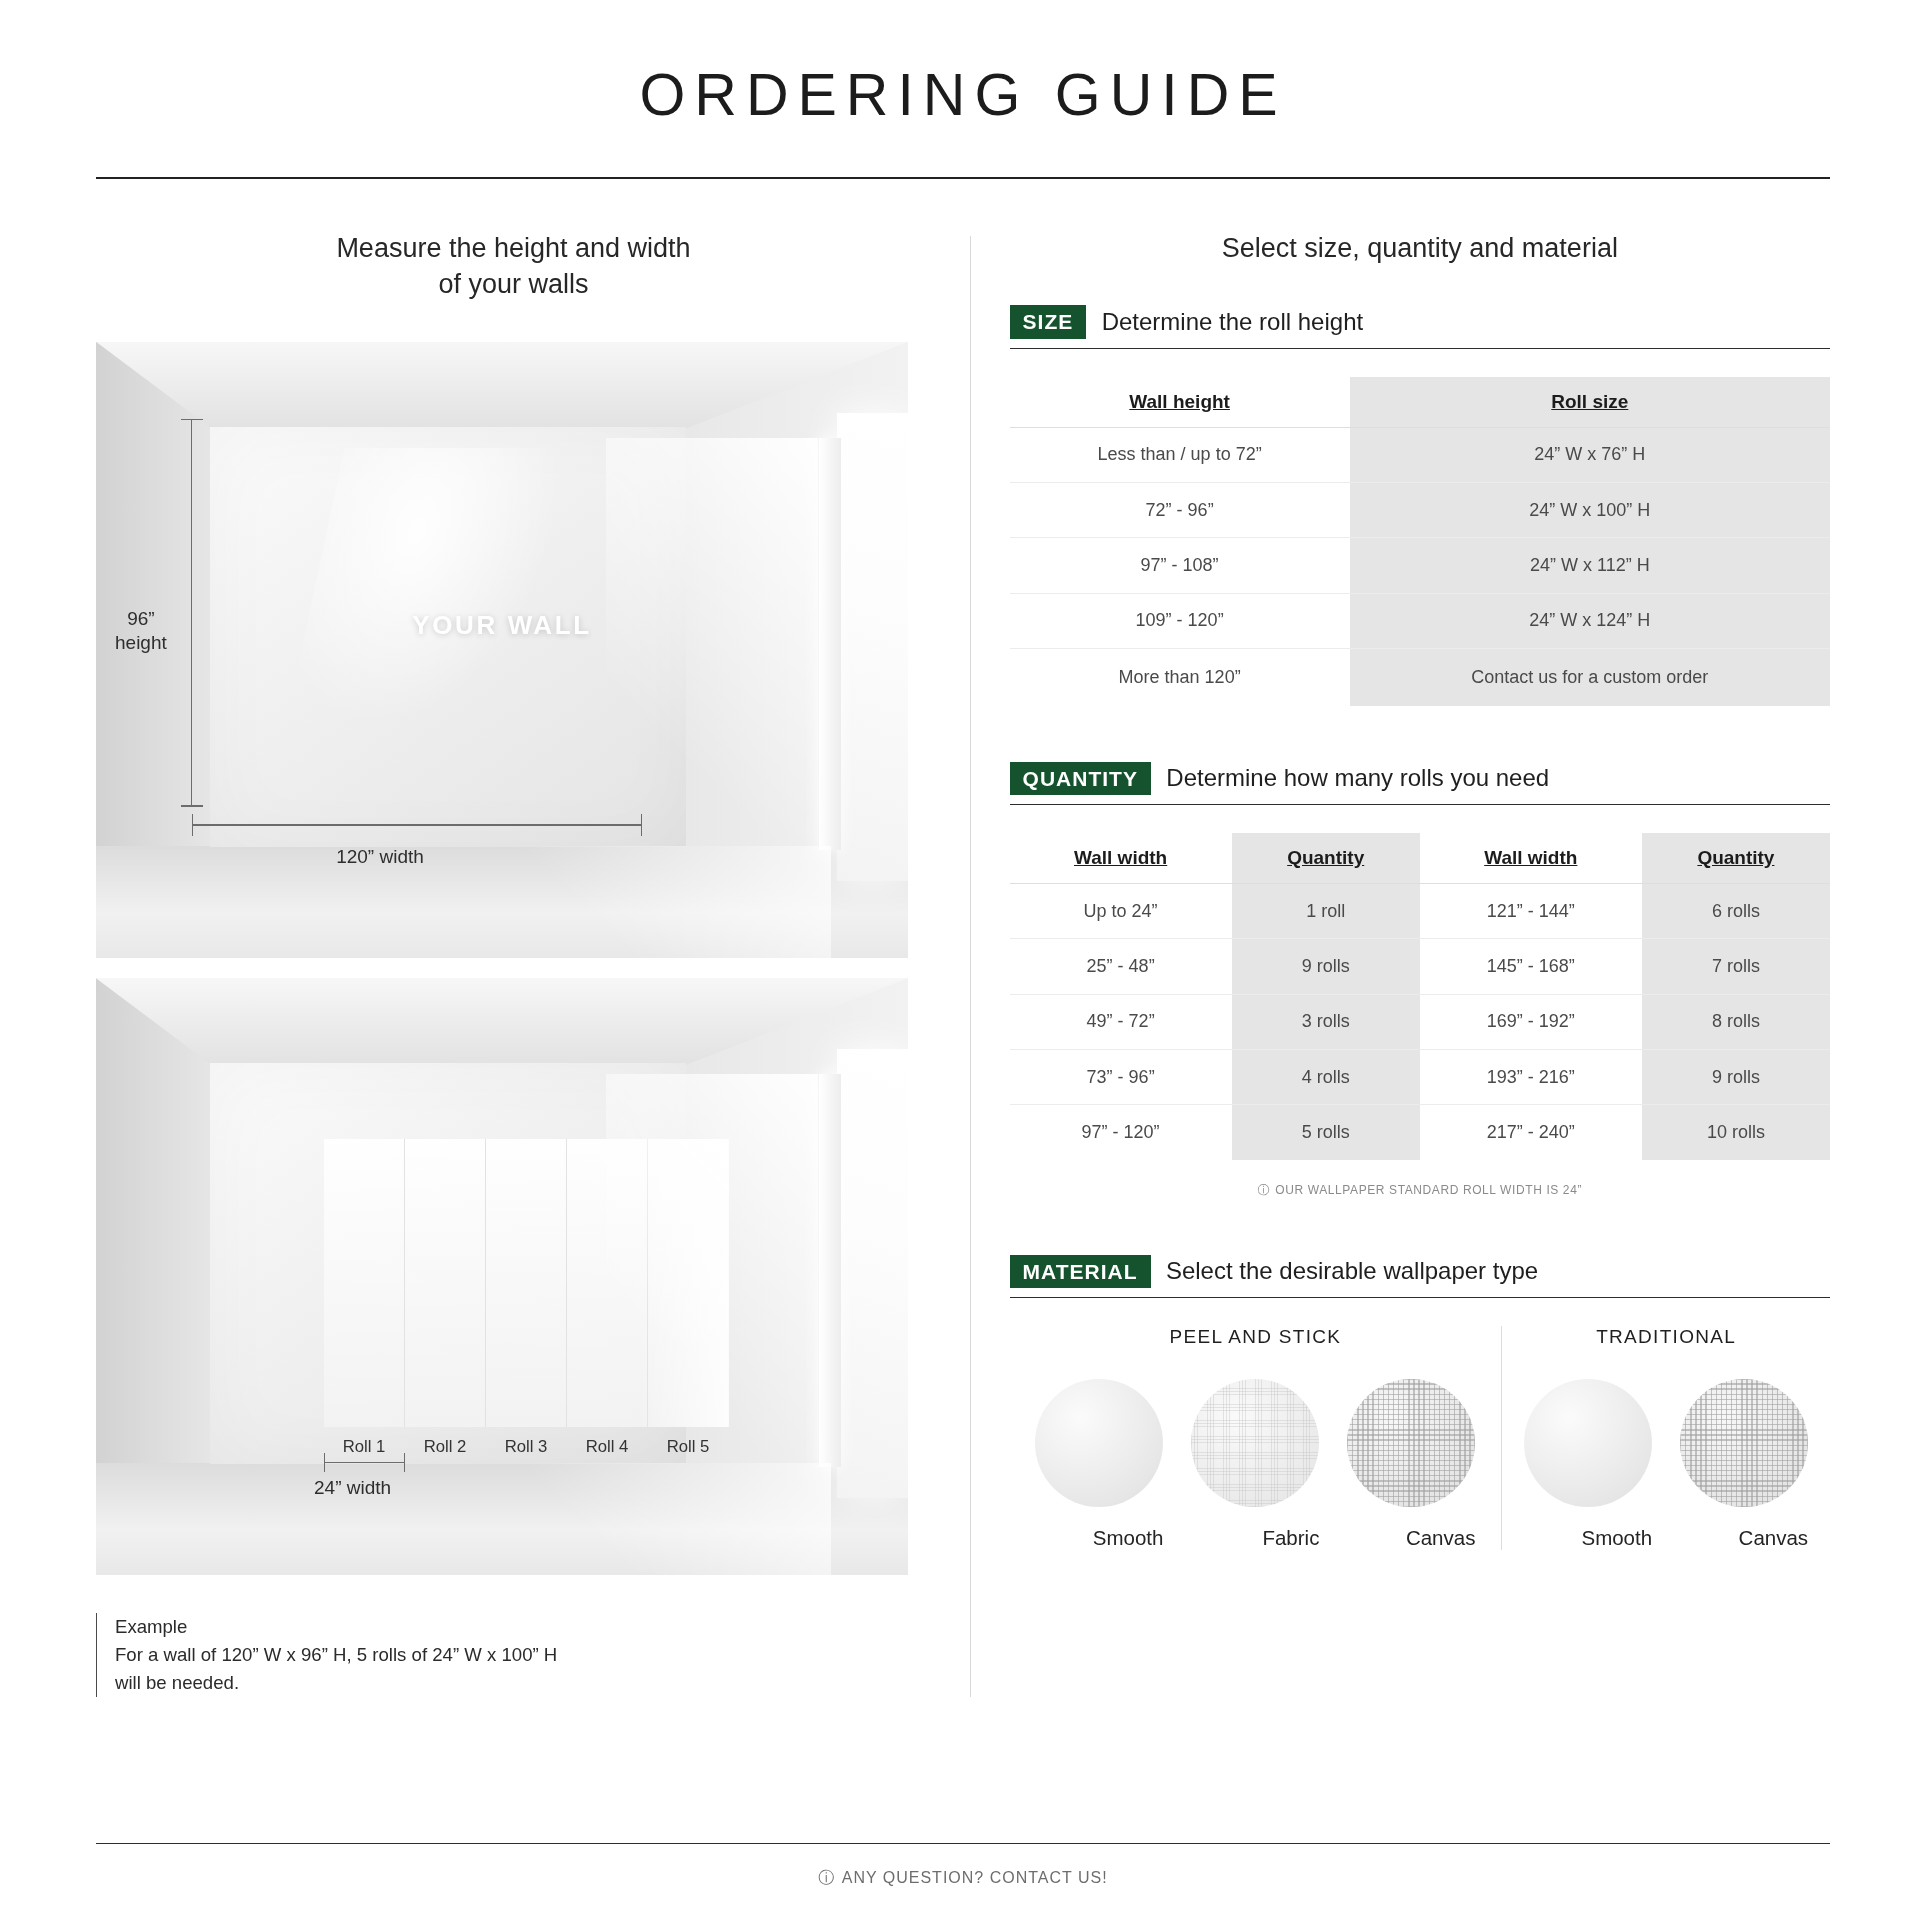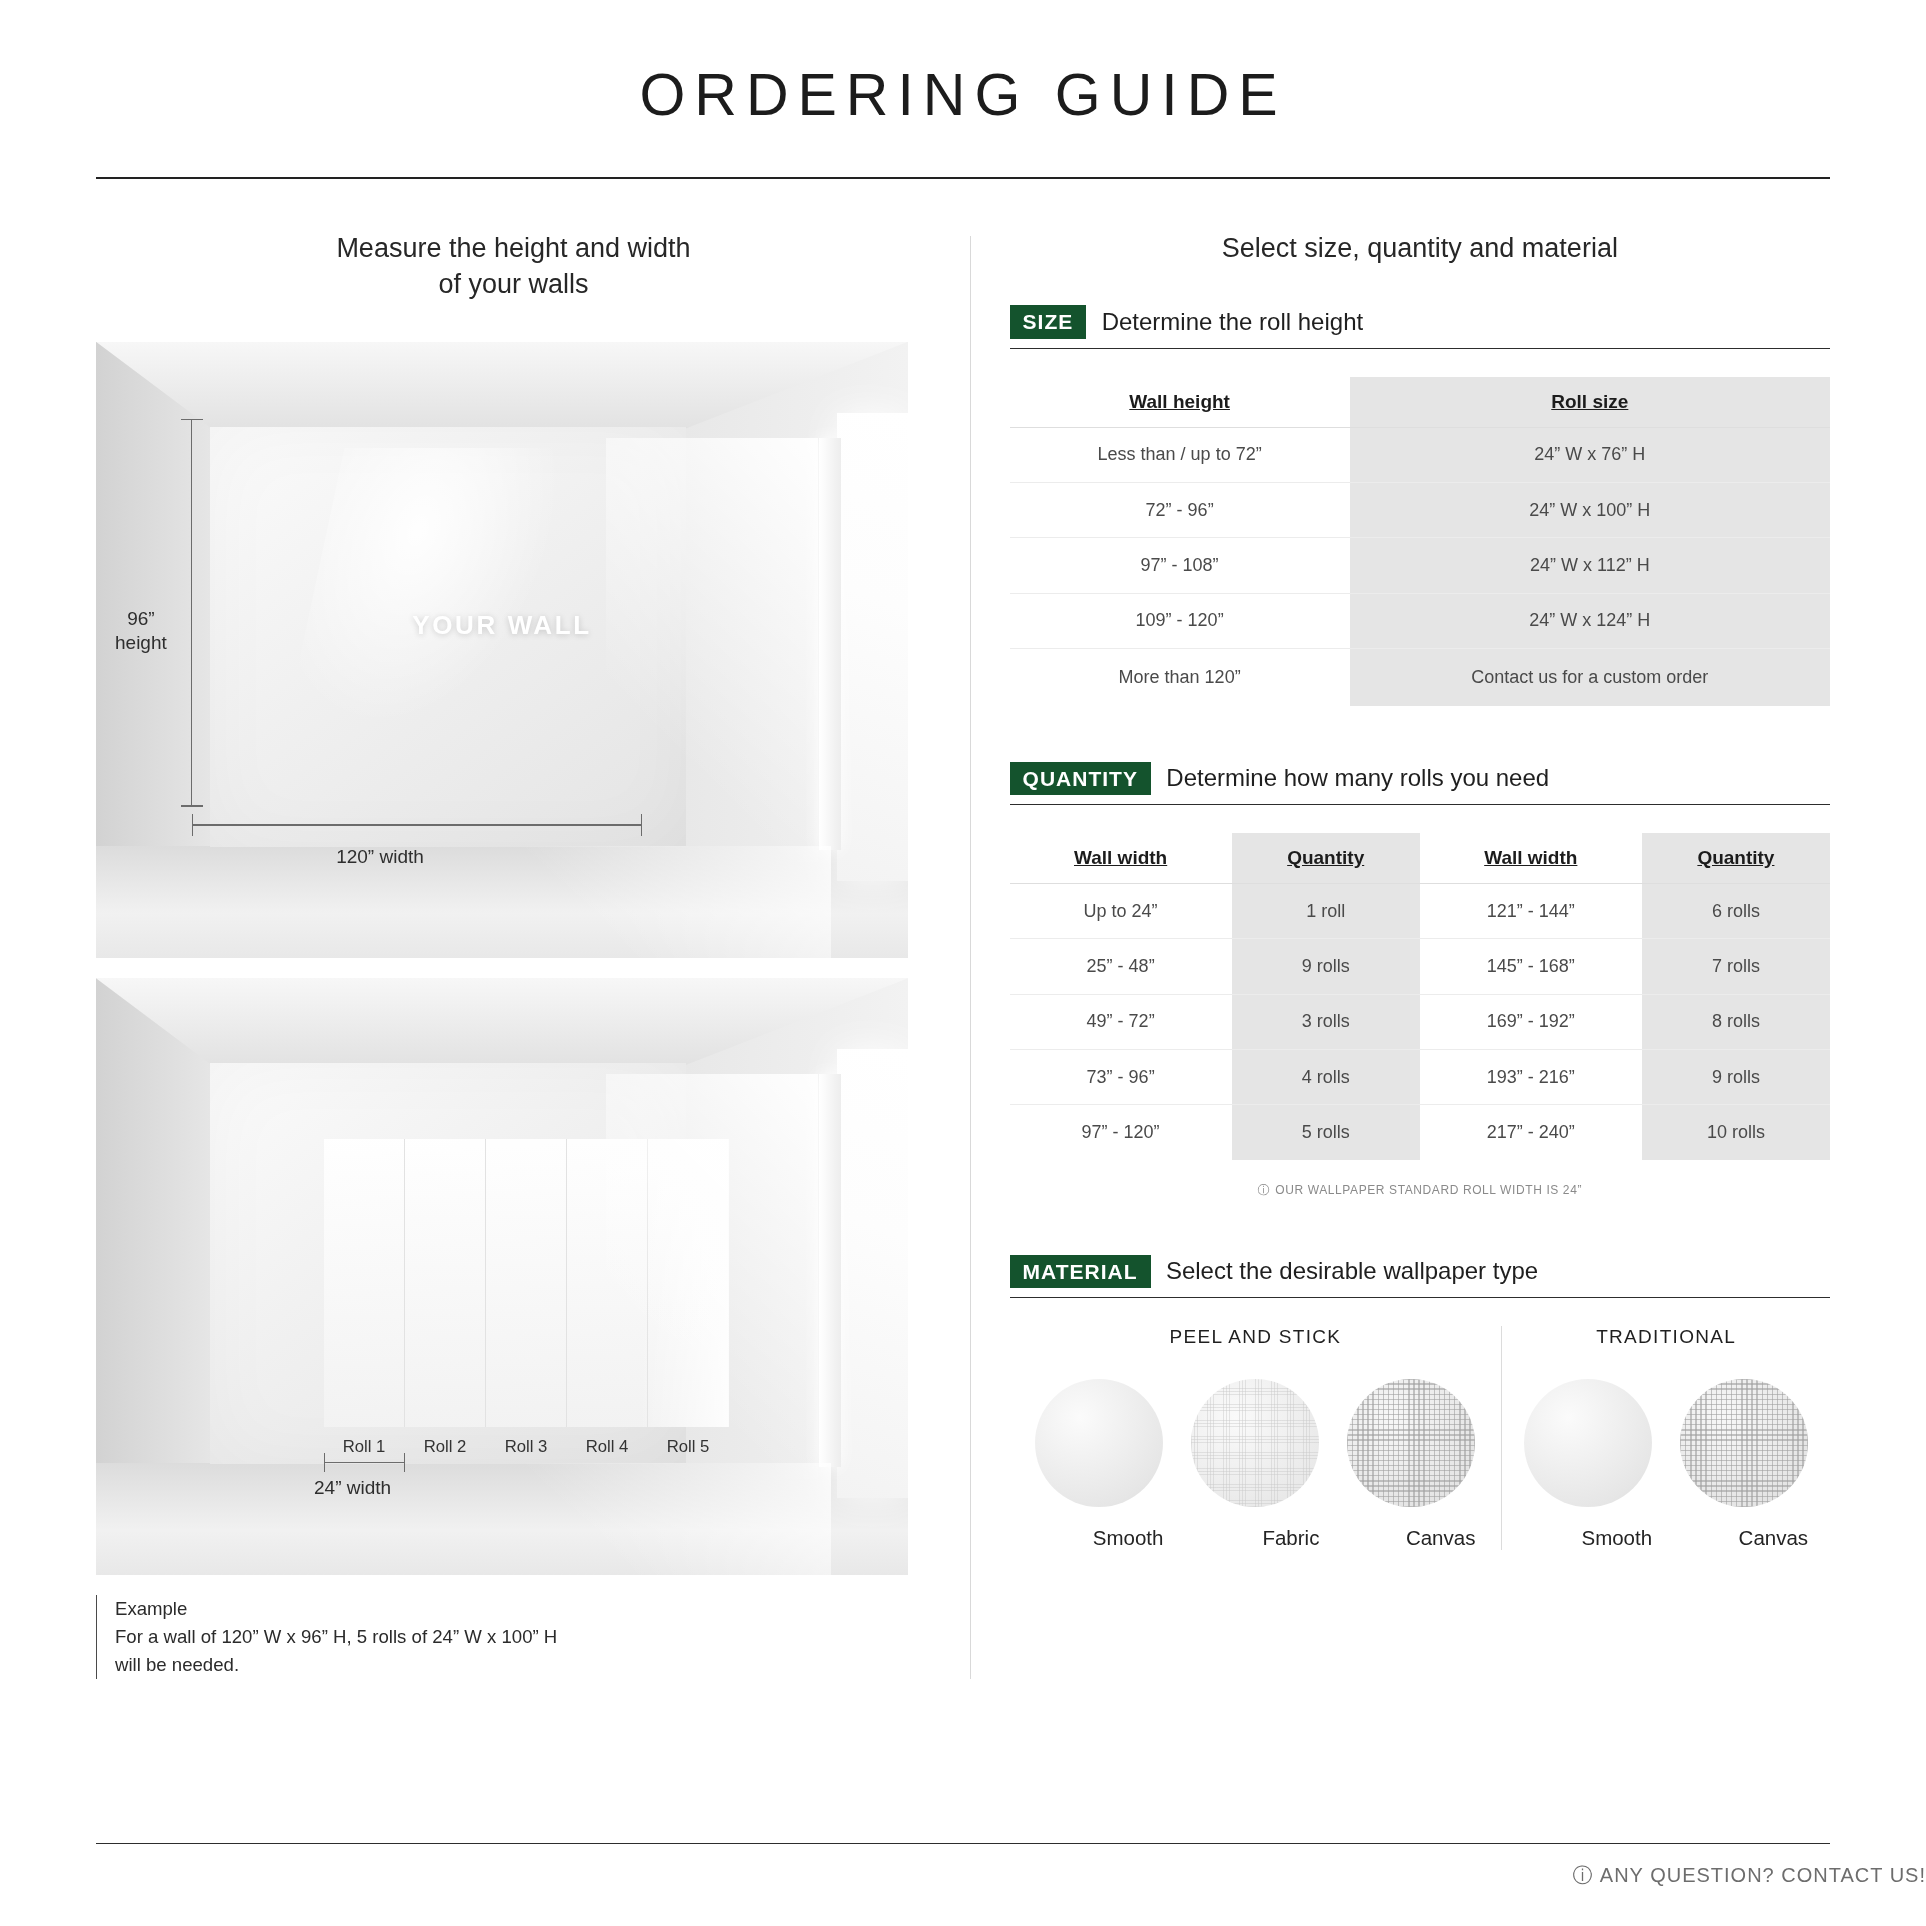--- a/index.html
+++ b/index.html
@@ -169,21 +169,21 @@
     content:""; position:absolute; top:-9px; width:1.3px; height:19px; background:#6c6c6c;
   }
   .meas-roll:before { left: 0; }
   .meas-roll:after { right: 0; }
   .meas-roll-label {
     position: absolute; left: 218px; bottom: 76px; font-size: 19px; color: #2e2e2e;
   }
 
   
   .example {
-    margin-top: 20px;
+    margin-top: 38px;
     border-left: 1.9px solid #4a4a4a;
     padding-left: 18px;
     font-size: 18.6px;
     line-height: 1.5;
     color: #2b2b2b;
   }
 
   
   .sec-head {
     display: flex; align-items: center; gap: 15.4px;
@@ -246,22 +246,22 @@
     background:
       repeating-linear-gradient(0deg, rgba(160,160,160,0.6) 0 1.3px, rgba(255,255,255,0) 1.3px 5.1px),
       repeating-linear-gradient(90deg, rgba(160,160,160,0.6) 0 1.3px, rgba(255,255,255,0) 1.3px 5.1px),
       radial-gradient(circle at 35% 30%, #f7f7f7, #e3e3e3 80%);
   }
   .swatch-label { font-size: 20.5px; color: #242424; }
 
   
   .footer-rule { height: 1.3px; background: #2d2d2d; margin: 0 96px; position:absolute; left:0; right:0; bottom: 82px; }
   .footer {
-    position: absolute; left: 0; right: 0; bottom: 37px; text-align: right;
-    font-size: 20px; letter-spacing: 1px; color: #6d6d6d;
+    position: absolute; left: 0; right: 0; bottom: 37px; text-align: center;
+    font-size: 16px; letter-spacing: 1px; color: #6d6d6d;
   }
   .footer .ico { margin-right: 6.4px; }
 </style>
 </head>
 <body>
 
 <div class="page-title">ORDERING GUIDE</div>
 <div class="header-rule"></div>
 
 <div class="columns">

